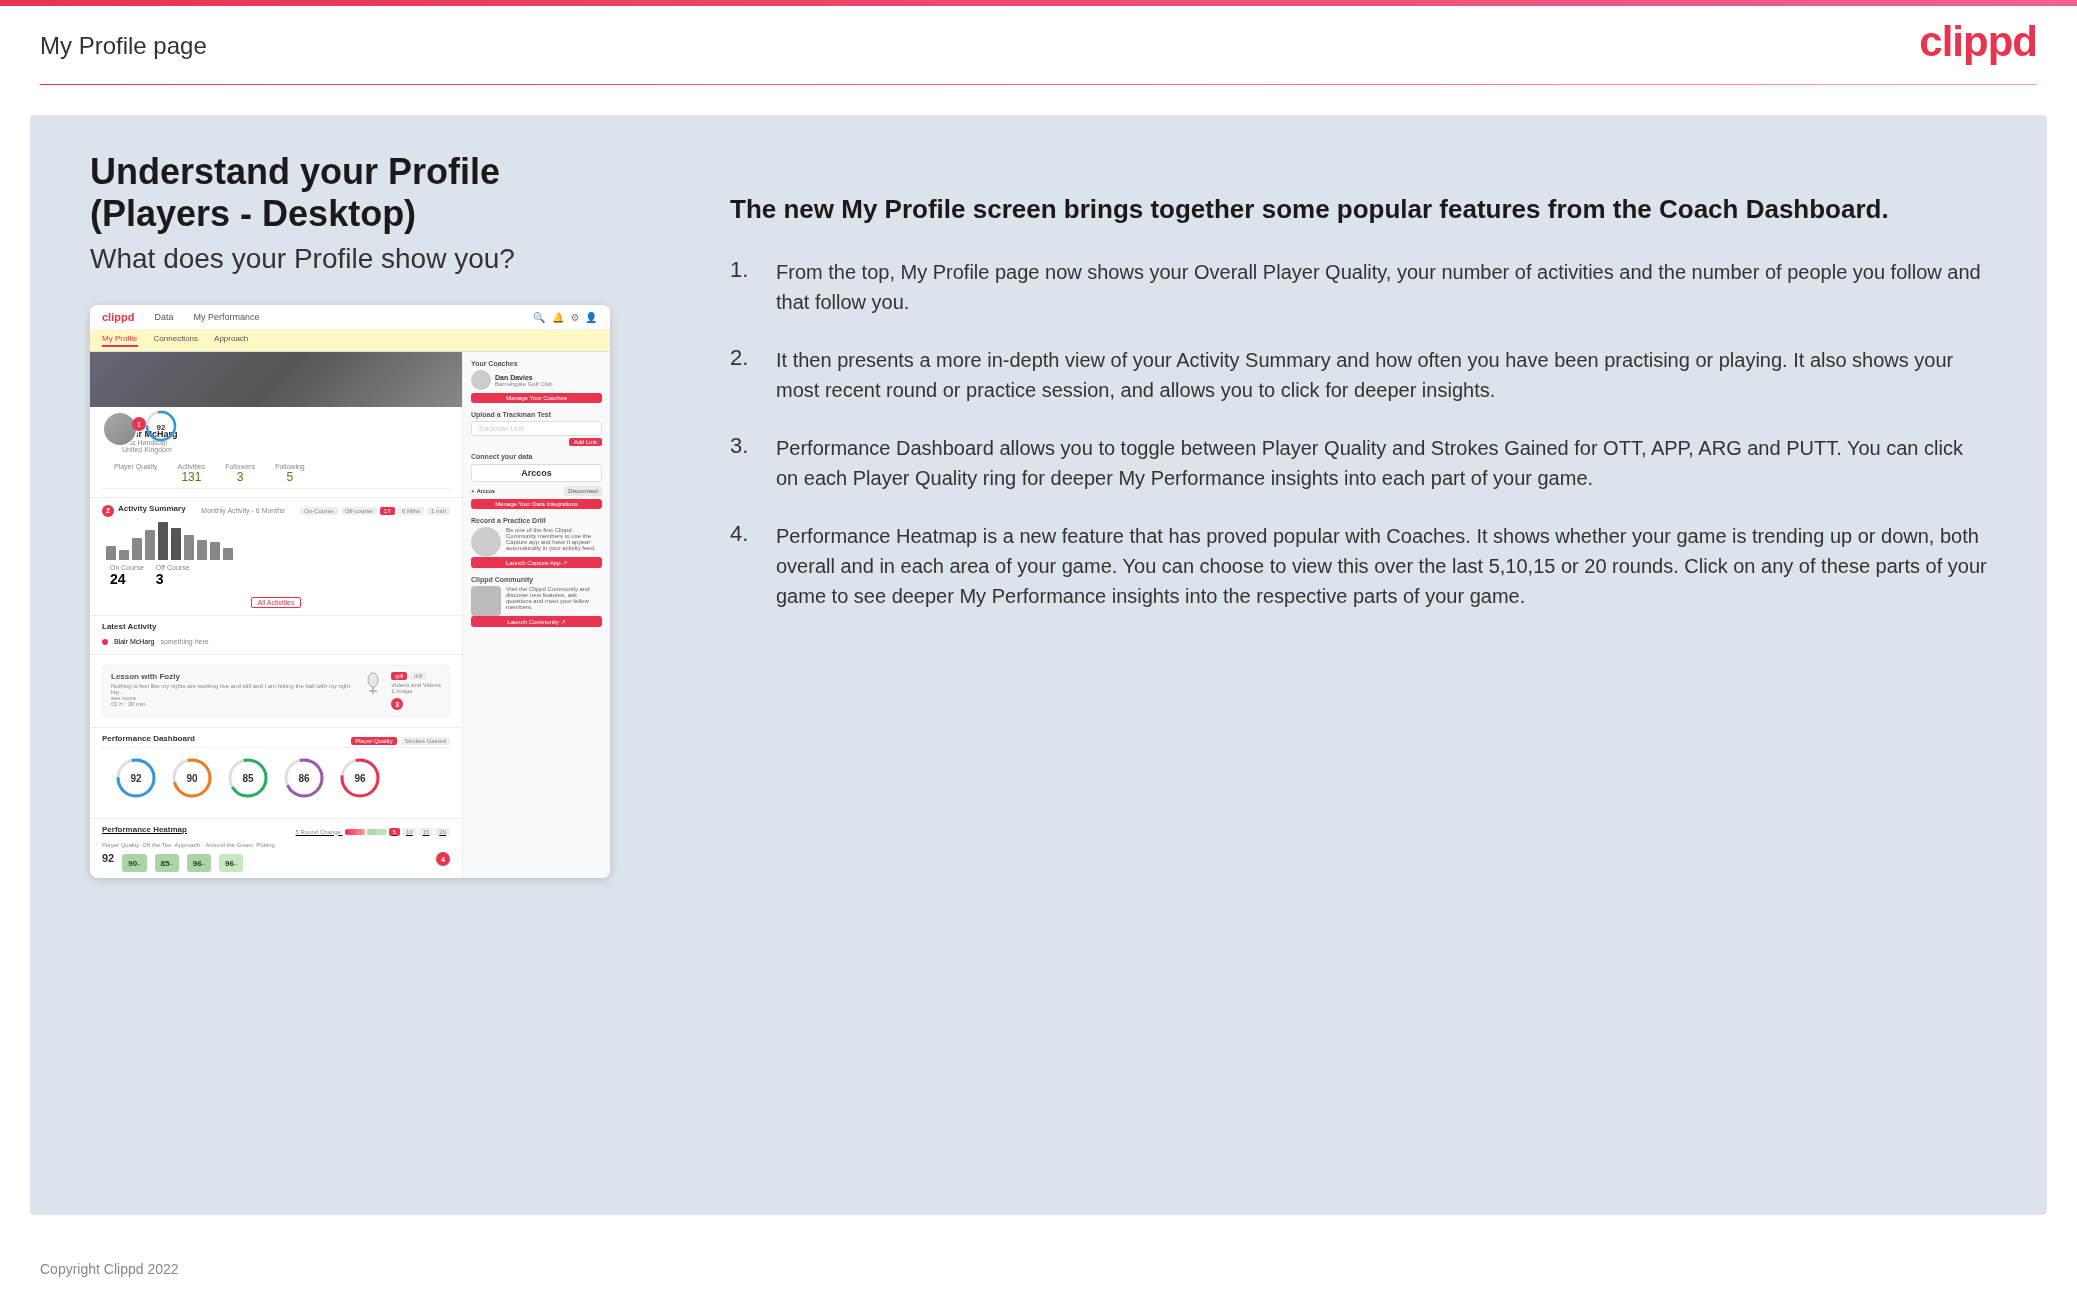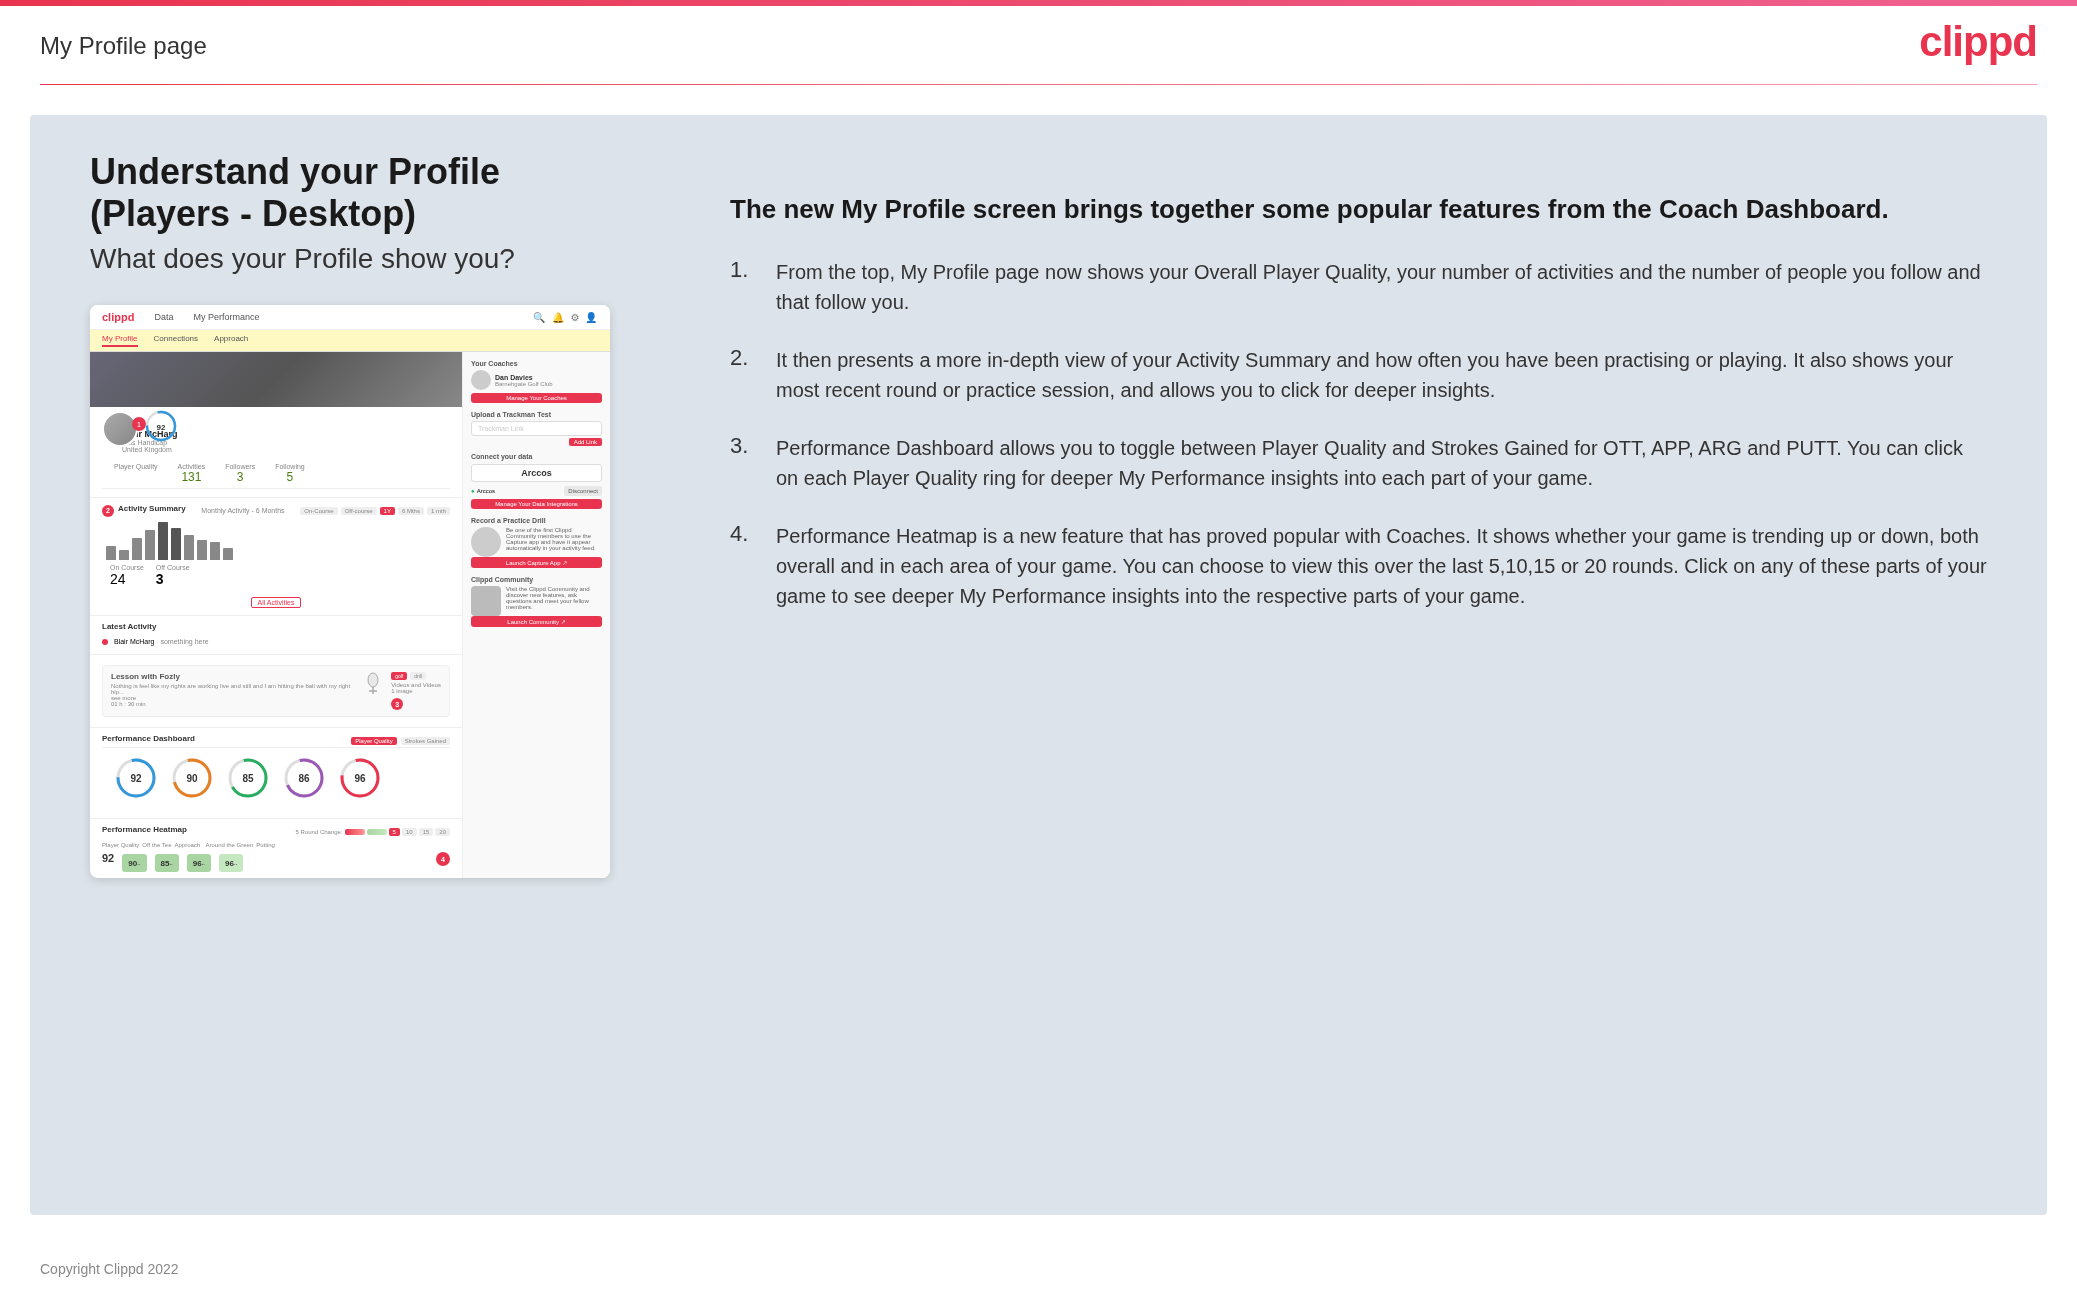--- a/index.html
+++ b/index.html
@@ -608,21 +608,21 @@
               <div class="bar dark" style="height:32px;"></div>
               <div class="bar" style="height:25px;"></div>
               <div class="bar" style="height:20px;"></div>
               <div class="bar" style="height:18px;"></div>
               <div class="bar" style="height:12px;"></div>
             </div>
 
             <div style="display:flex; gap:12px; margin-top:4px; padding:0 8px;">
               <div>
                 <div style="font-size:7px;color:#888;">On Course</div>
-                <div style="font-size:14px;font-weight:400;">24</div>
+                <div style="font-size:14px;font-weight:700;">24</div>
               </div>
               <div>
                 <div style="font-size:7px;color:#888;">Off Course</div>
                 <div style="font-size:14px;font-weight:700;">3</div>
               </div>
             </div>
             <div style="text-align:center;margin-top:4px;">
               <span style="font-size:7px; color:#e8344e; border:1px solid #e8344e; padding:1px 6px; border-radius:2px;">All Activities</span>
             </div>
           </div>
@@ -713,21 +713,21 @@
                 <svg class="ring-circle" viewBox="0 0 44 44">
                   <circle cx="22" cy="22" r="18" fill="none" stroke="#ddd" stroke-width="3"></circle>
                   <circle cx="22" cy="22" r="18" fill="none" stroke="#e8344e" stroke-width="3" stroke-dasharray="92 21" stroke-dashoffset="5" transform="rotate(-90 22 22)"></circle>
                   <text x="22" y="26" text-anchor="middle" font-size="10" font-weight="bold" fill="#333">96</text>
                 </svg>
               </div>
             </div>
           </div>
 
           <div class="heatmap-section">
-            <div style="display:flex;align-items:center;gap:4px;margin-bottom:4px;">
+            <div style="display:flex;align-items:center;gap:4px;margin-bottom:4px;text-decoration:underline;">
               <div class="section-title">Performance Heatmap</div>
               <div style="margin-left:auto;display:flex;gap:2px;align-items:center;font-size:6px;">
                 <span style="color:#888;">5 Round Change:</span>
                 <span style="display:inline-block;width:20px;height:6px;background:linear-gradient(to right,#e8344e,#f99);border-radius:2px;"></span>
                 <span style="display:inline-block;width:20px;height:6px;background:linear-gradient(to right,#a8d5a2,#c5e8c0);border-radius:2px;"></span>
                 <span class="filter-chip" style="font-size:6px;">5</span>
                 <span class="filter-chip inactive" style="font-size:6px;">10</span>
                 <span class="filter-chip inactive" style="font-size:6px;">15</span>
                 <span class="filter-chip inactive" style="font-size:6px;">20</span>
               </div>

